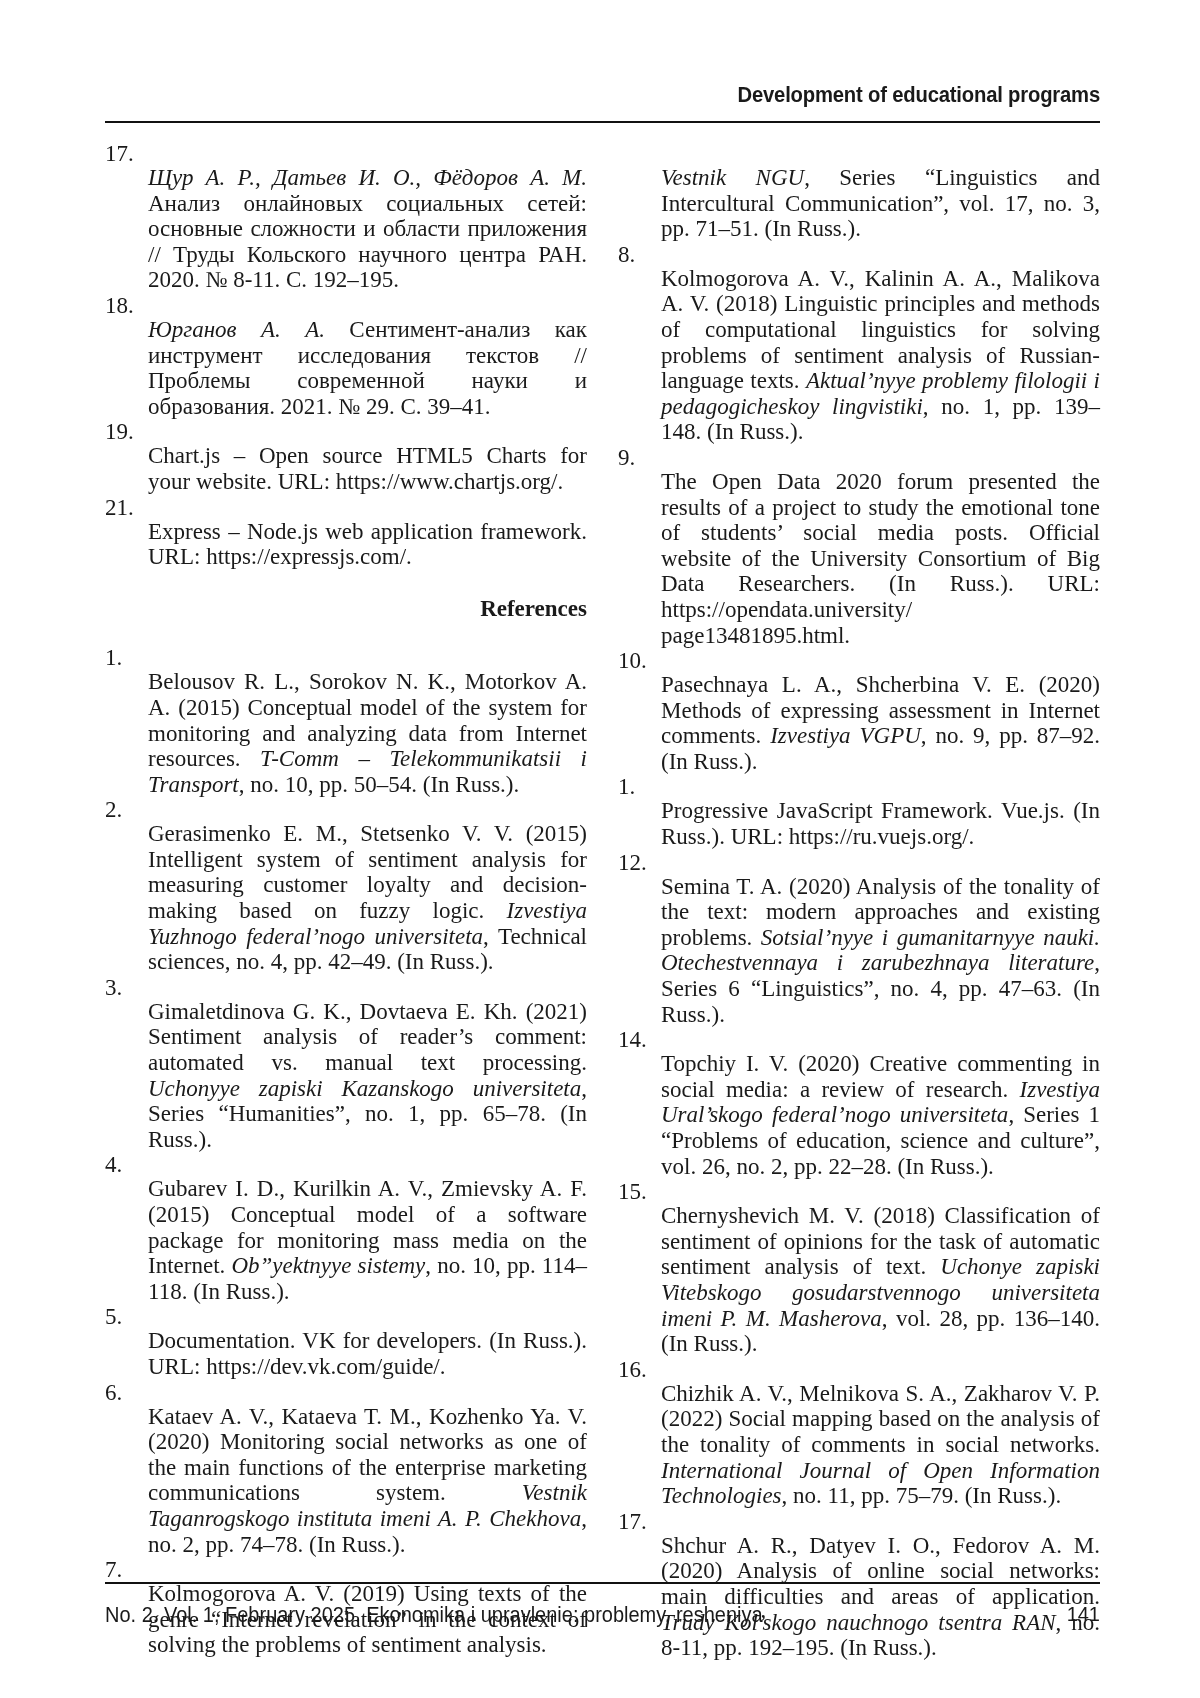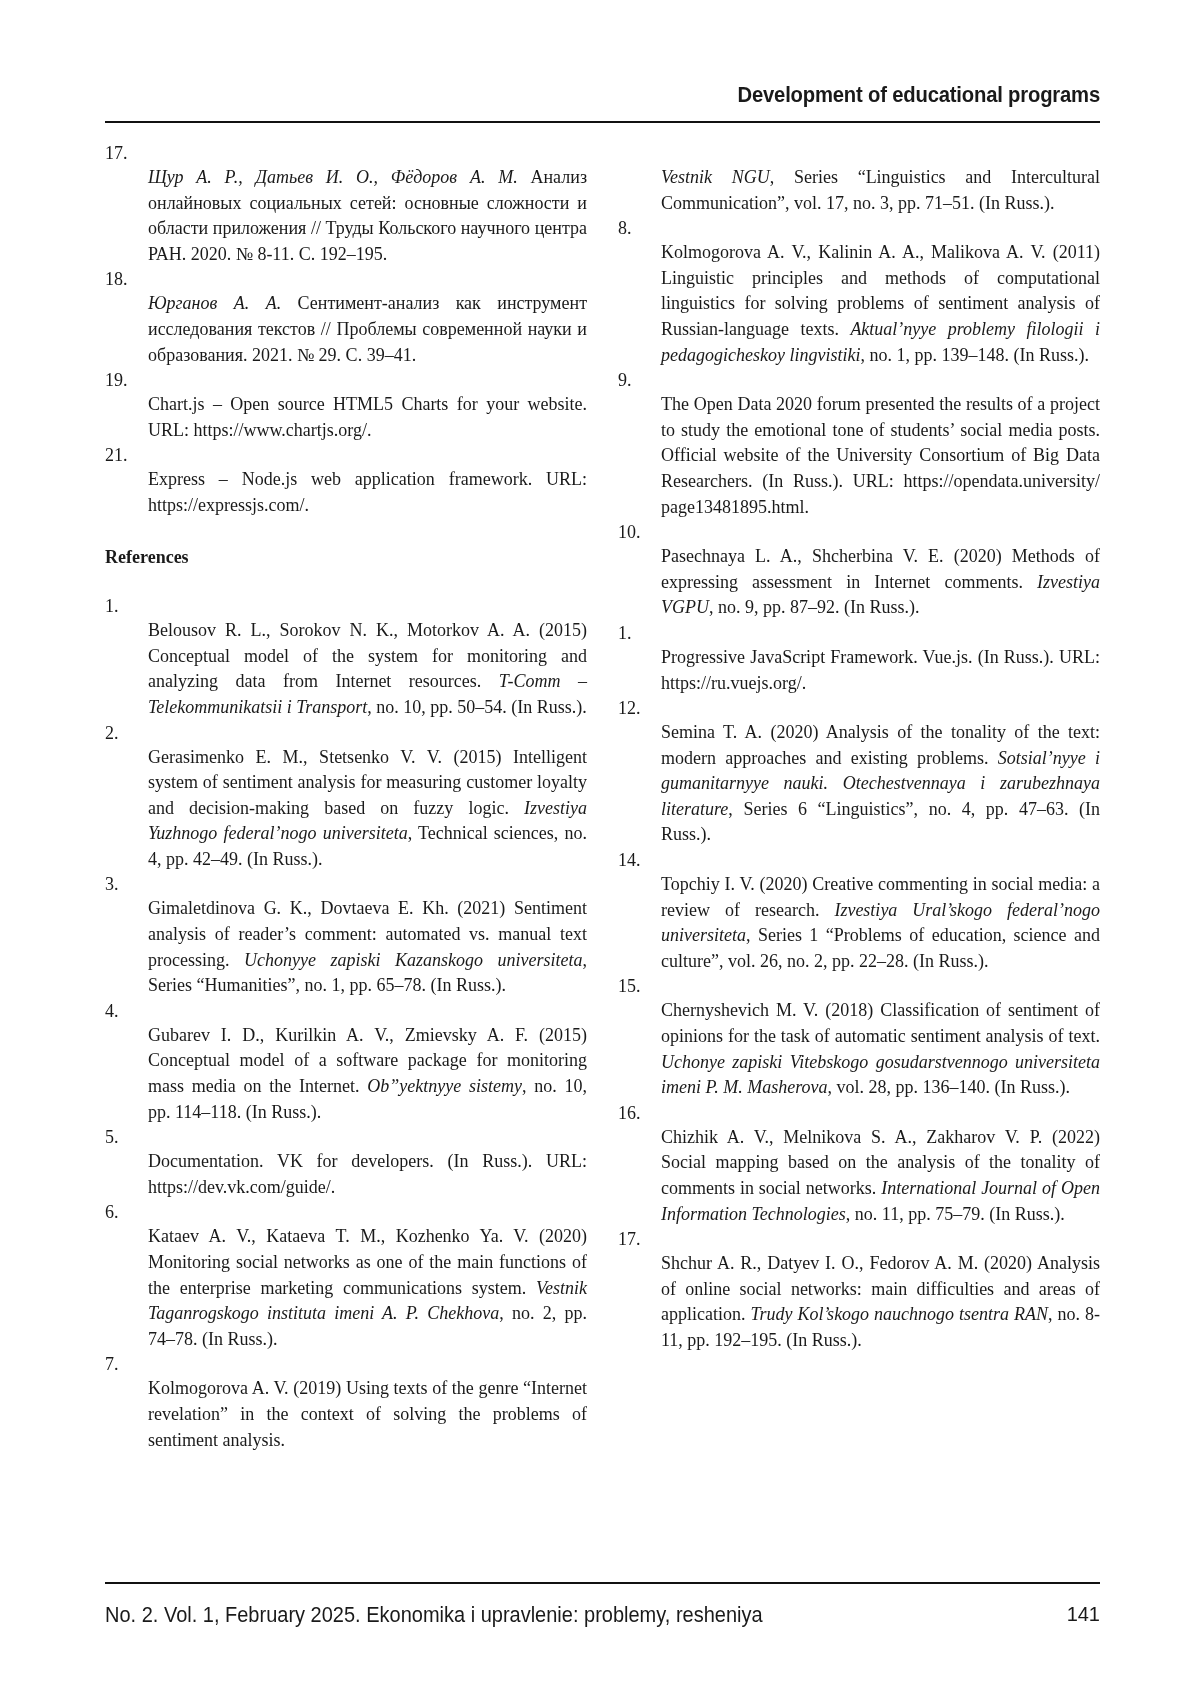--- a/index.html
+++ b/index.html
@@ -7,30 +7,30 @@
   .running-head {
     position: absolute; right: 100px; top: 82px;
     font-family: "Liberation Sans", sans-serif; font-weight: bold; font-size: 22px;
     transform: scaleX(0.92); transform-origin: right center; letter-spacing: -0.2px;
   }
   .rule { position: absolute; left: 105px; width: 995px; height: 2px; background: #111; }
   .rule.top { top: 121px; }
   .rule.bottom { top: 1582px; }
   .column {
     position: absolute; top: 141px; width: 482px;
-    font-family: "Liberation Serif", serif; font-size: 18px; line-height: 25.6px;
+    font-family: "Liberation Serif", serif; font-size: 23px; line-height: 25.6px;
   }
   .col-left { left: 105px; }
   .col-right { left: 618px; }
   .ref { display: flex; text-align: justify; hyphens: auto; }
   .ref .num { flex: 0 0 43px; }
   .ref .body { flex: 1 1 auto; margin-top: 24px; }
   .ref .body i { font-style: italic; }
   .section-title {
-    text-align: left; font-weight: bold; margin: 26px 0 24px 0;
+    text-align: right; font-weight: bold; margin: 26px 0 24px 0;
   }
   .footer-text {
     position: absolute; left: 105px; top: 1603px;
     font-family: "Liberation Sans", sans-serif; font-size: 21.5px;
     transform: scaleX(0.93); transform-origin: left center;
   }
   .page-number {
     position: absolute; right: 100px; top: 1603px;
     font-family: "Liberation Sans", sans-serif; font-size: 20px;
   }
@@ -94,21 +94,21 @@
 </div>
 
 <div class="column col-right">
   <div class="ref">
     <span class="num"></span>
     <span class="body"><i>Vestnik NGU</i><span>, Series “Linguistics and Intercultural Communication”, vol. 17, no. 3, pp. 71–51. (In Russ.).</span></span>
   </div>
   <div>
       <div class="ref">
         <span class="num">8.</span>
-        <span class="body"><span>Kolmogorova A. V., Kalinin A. A., Malikova A. V. (2011) Linguistic principles and methods of computational linguistics for solving problems of sentiment analysis of Russian-language texts. </span><i>Aktual’nyye problemy filologii i pedagogicheskoy lingvistiki</i><span>, no. 1, pp. 139–148. (In Russ.).</span></span>
+        <span class="body"><span>Kolmogorova A. V., Kalinin A. A., Malikova A. V. (2018) Linguistic principles and methods of computational linguistics for solving problems of sentiment analysis of Russian-language texts. </span><i>Aktual’nyye problemy filologii i pedagogicheskoy lingvistiki</i><span>, no. 1, pp. 139–148. (In Russ.).</span></span>
       </div>
       <div class="ref">
         <span class="num">9.</span>
         <span class="body"><span>The Open Data 2020 forum presented the results of a project to study the emotional tone of students’ social media posts. Official website of the University Consortium of Big Data Researchers. (In Russ.). URL: https://opendata.university/ page13481895.html.</span></span>
       </div>
       <div class="ref">
         <span class="num">10.</span>
         <span class="body"><span>Pasechnaya L. A., Shcherbina V. E. (2020) Methods of expressing assessment in Internet comments. </span><i>Izvestiya VGPU</i><span>, no. 9, pp. 87–92. (In Russ.).</span></span>
       </div>
       <div class="ref">

